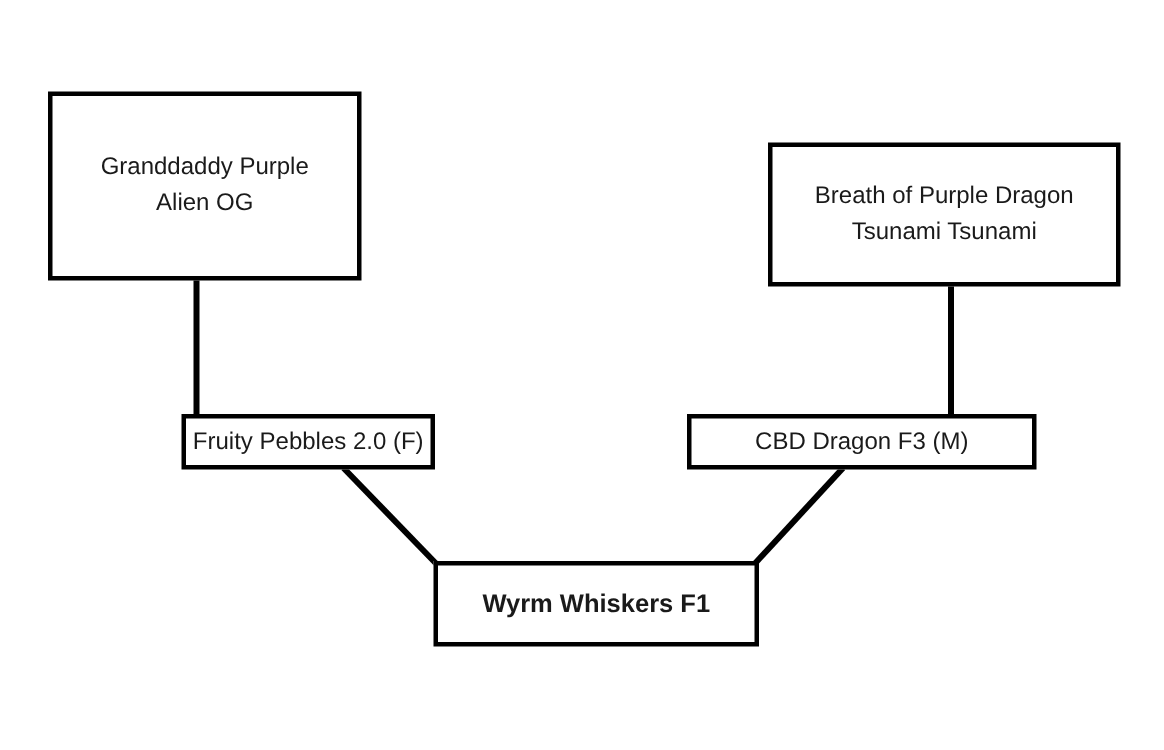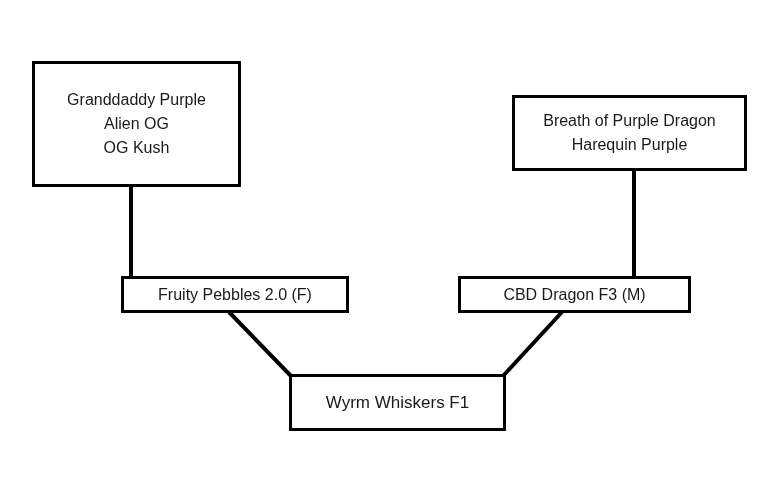--- a/index.html
+++ b/index.html
@@ -48,36 +48,36 @@
     font-weight: 400;
     text-align: center;
   }
   
   #node-grandparent-female {
     left: 32px;  top: 61px;
     width: 209px; height: 126px;
   }
   #node-grandparent-male {
     left: 512px; top: 95px;
-    width: 235px; height: 76px;
+    width: 235px; height: 96px;
   }
   #node-parent-female {
     left: 121px; top: 276px;
-    width: 228px; height: 37px;
+    width: 169px; height: 37px;
   }
   #node-parent-male {
     left: 458px; top: 276px;
     width: 233px; height: 37px;
   }
   #node-offspring {
     left: 289px; top: 374px;
     width: 217px; height: 57px;
   }
   #node-offspring .node-line {
-    font-weight: 400;
+    font-weight: 700;
     font-size: 17px;
   }
 </style>
 </head>
 <body>
 
 <div id="diagram-root">
 
   <svg id="connector-layer" viewBox="0 0 776 500" width="776" height="500" xmlns="http://www.w3.org/2000/svg">
 
@@ -86,26 +86,25 @@
     <line x1="634" y1="170" x2="634" y2="278" stroke="#000000" stroke-width="4"></line>
 
     <line x1="229" y1="312" x2="291" y2="376" stroke="#000000" stroke-width="4"></line>
 
     <line x1="562" y1="312" x2="503" y2="376" stroke="#000000" stroke-width="4"></line>
   </svg>
 
   <div class="node-box" id="node-grandparent-female">
     <span class="node-line">Granddaddy Purple</span>
     <span class="node-line">Alien OG</span>
-    <span class="node-line">OG Kush</span>
   </div>
 
   <div class="node-box" id="node-grandparent-male">
     <span class="node-line">Breath of Purple Dragon</span>
-    <span class="node-line">Harequin Purple</span>
+    <span class="node-line">Tsunami Tsunami</span>
   </div>
 
   <div class="node-box" id="node-parent-female">
     <span class="node-line">Fruity Pebbles 2.0 (F)</span>
   </div>
 
   <div class="node-box" id="node-parent-male">
     <span class="node-line">CBD Dragon F3 (M)</span>
   </div>
 

